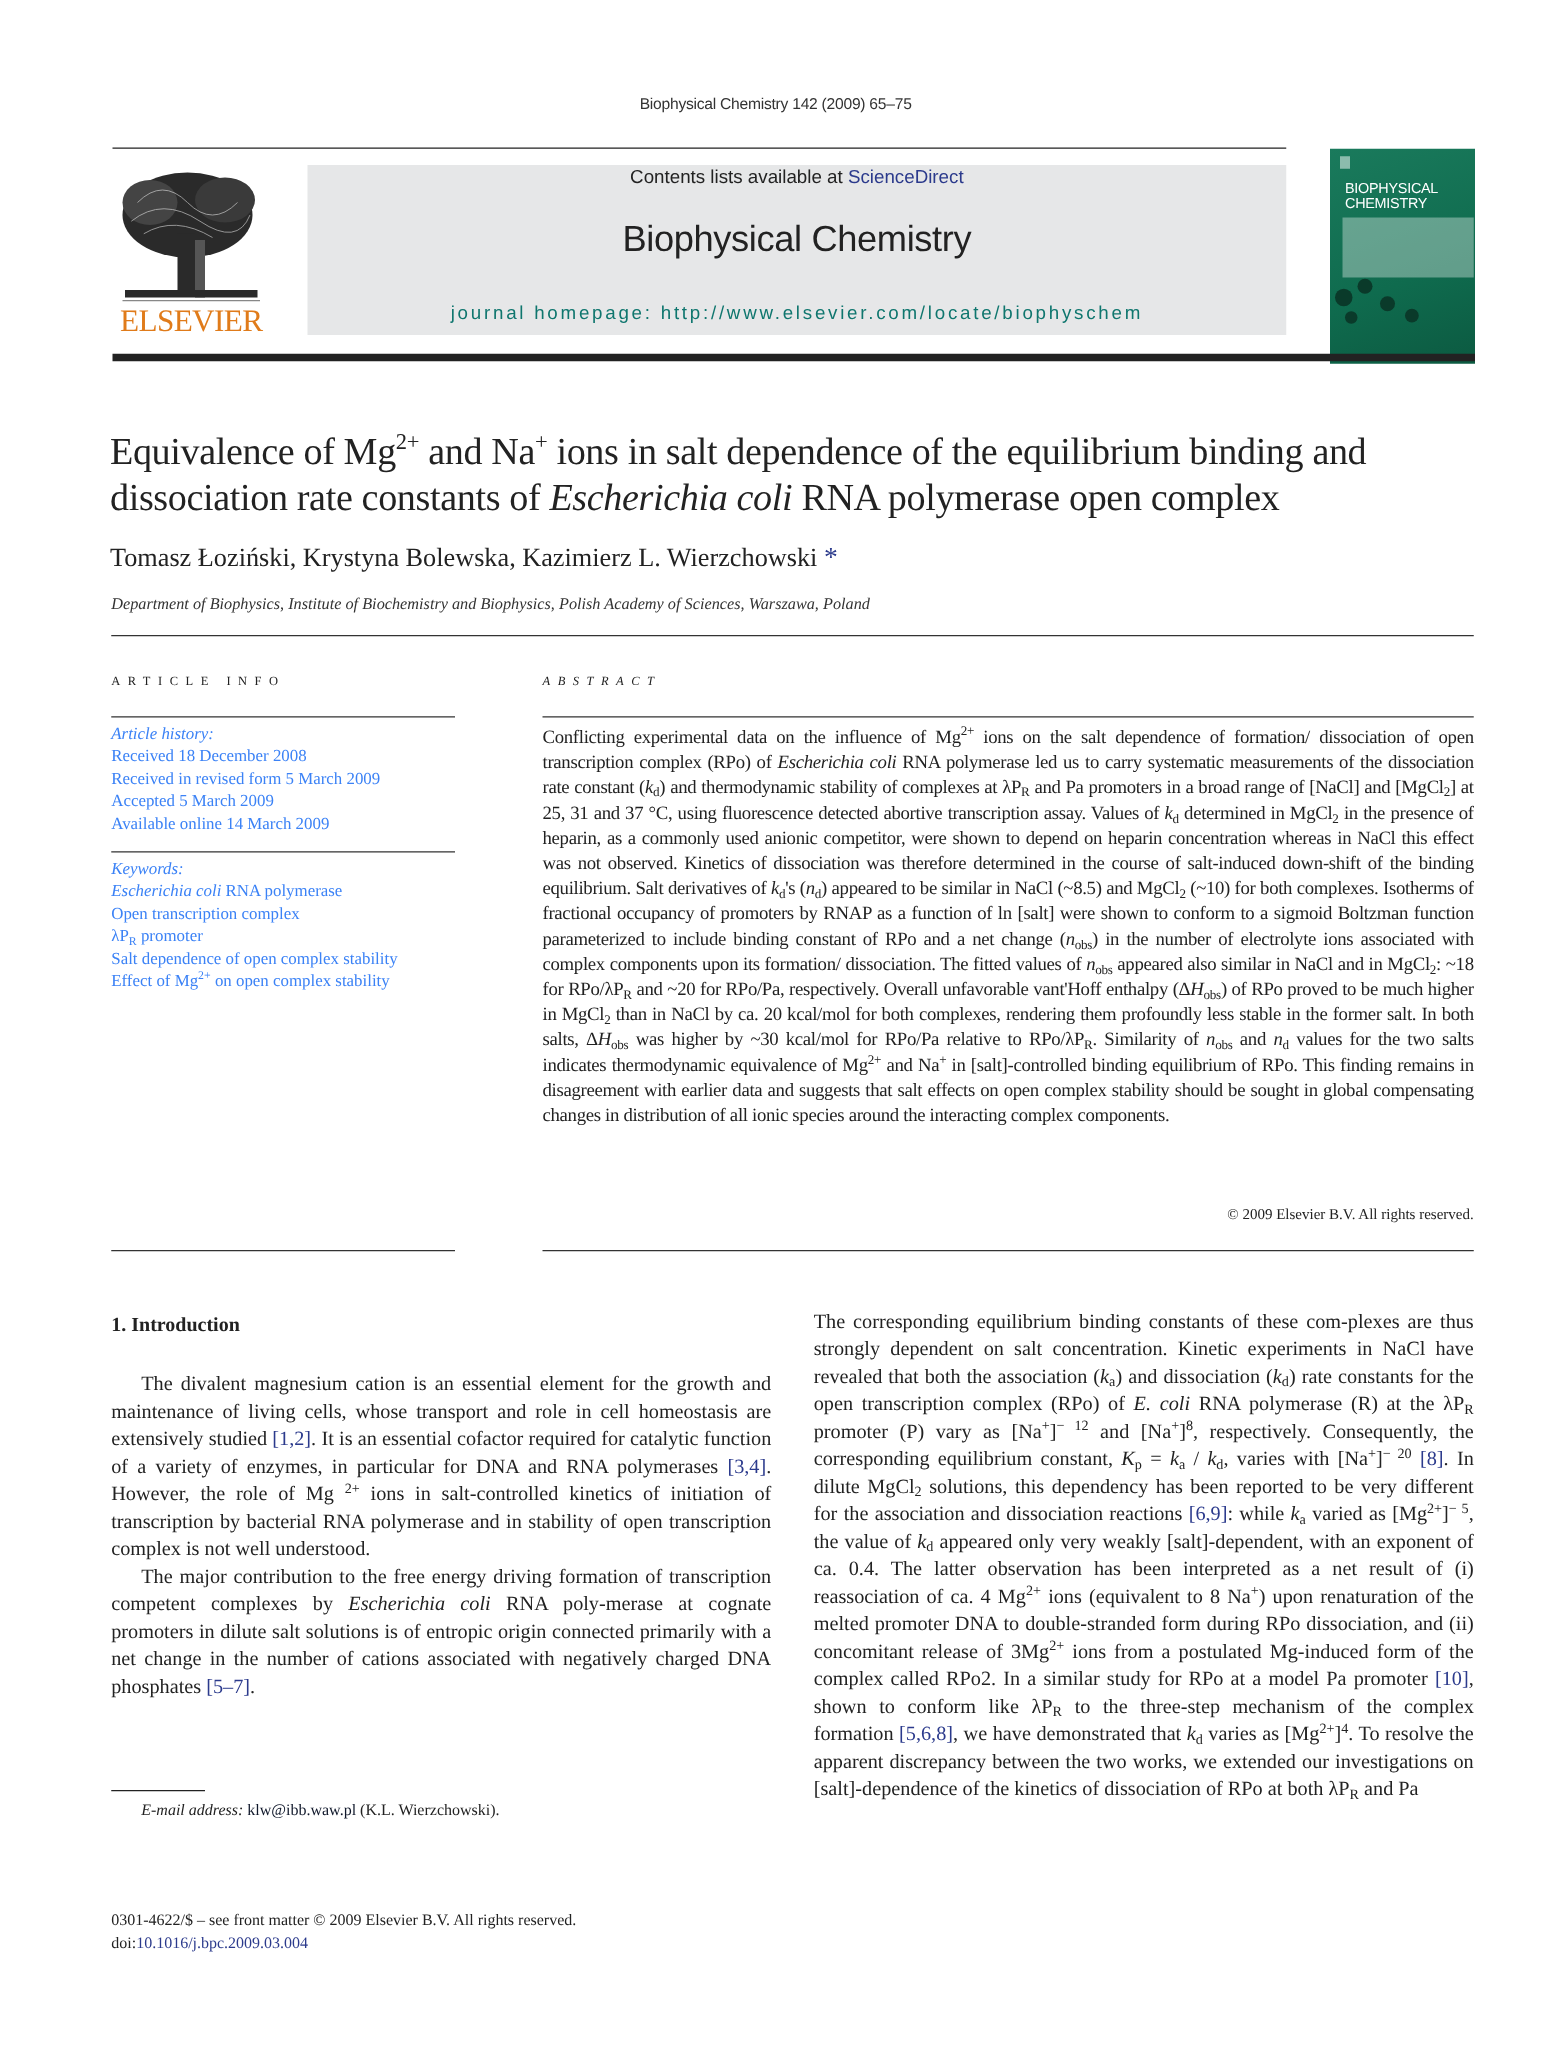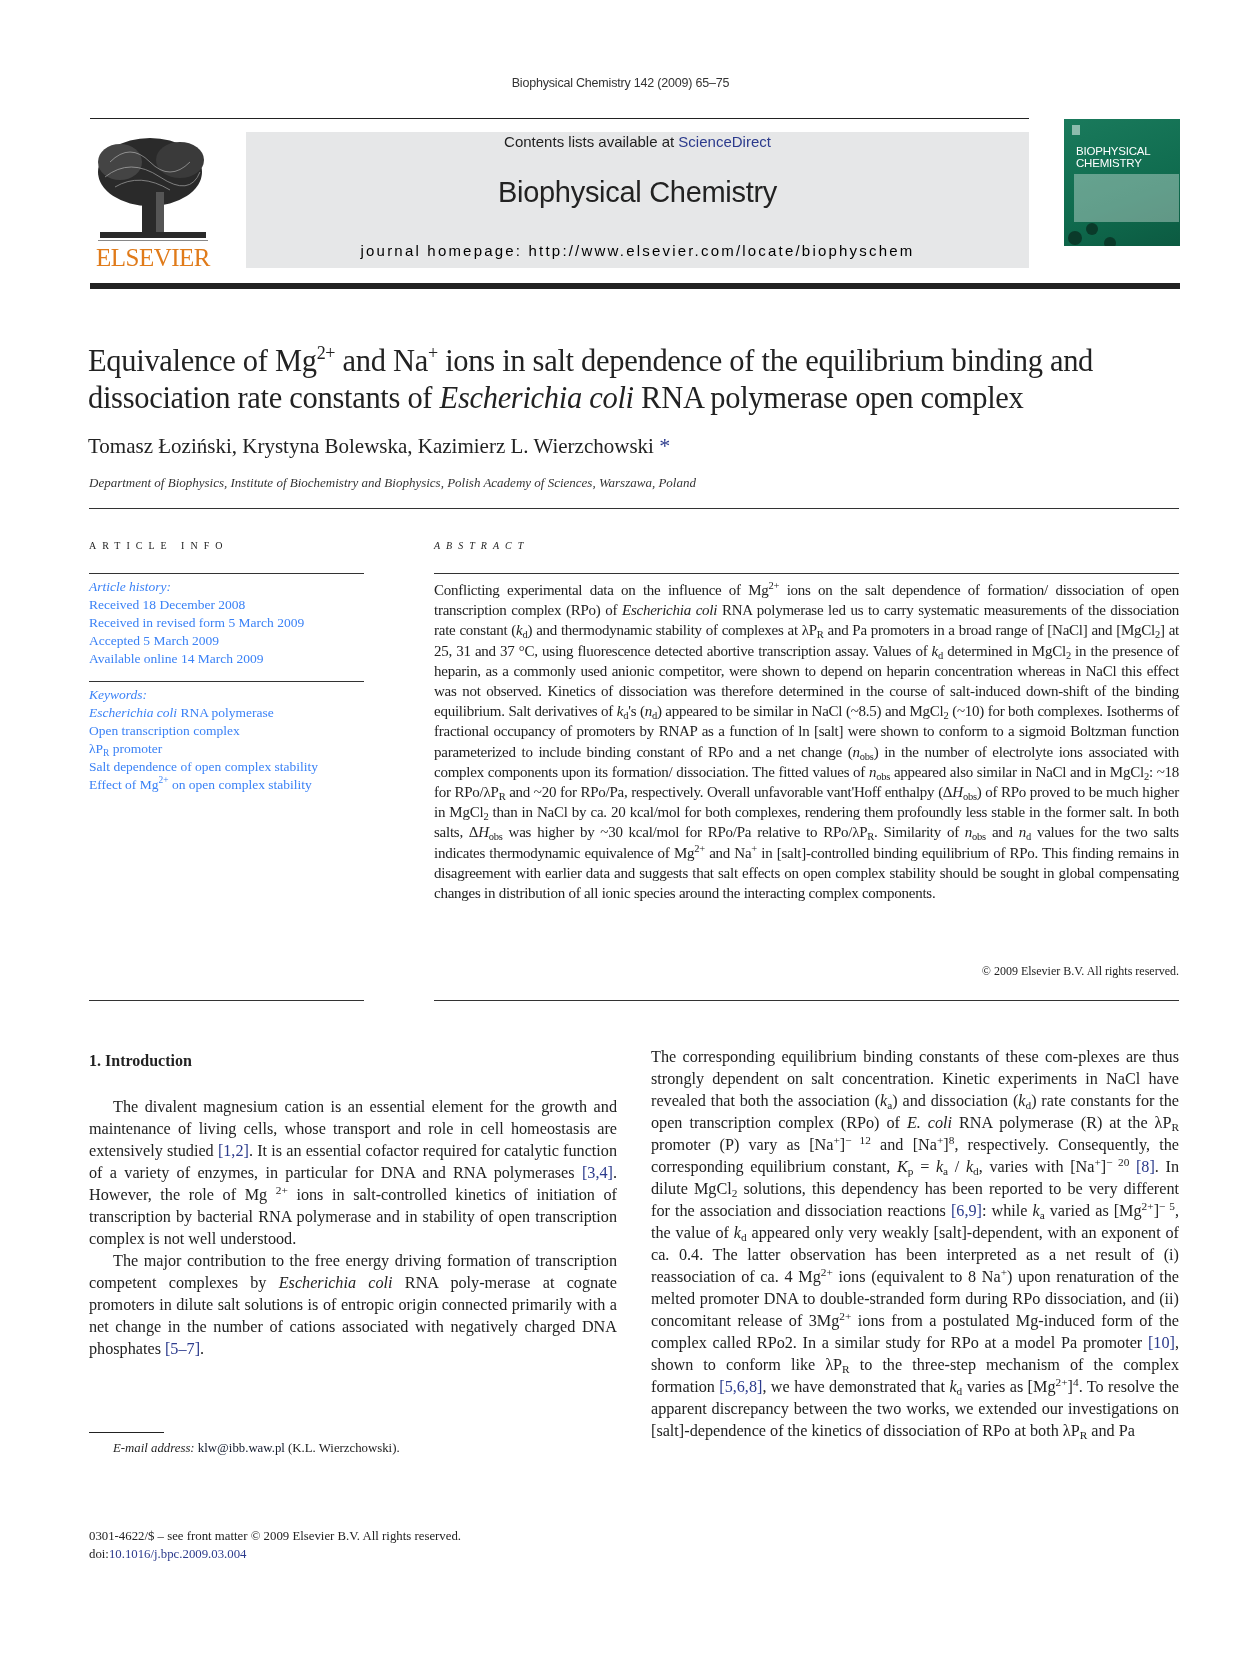--- a/index.html
+++ b/index.html
@@ -5,22 +5,22 @@
   html, body { margin:0; padding:0; background:#fff; }
   body { width:1241px; height:1654px; position:relative; font-family:"Liberation Serif", serif; color:#222; overflow:hidden; }
   .abs { position:absolute; }
   .running { left:0; width:1241px; top:76px; text-align:center; font-family:"Liberation Sans", sans-serif; font-size:12.5px; color:#333; letter-spacing:-0.2px; }
   .rule-top { left:90px; width:939px; top:118px; height:1px; background:#222; }
   .logo { left:90px; top:132px; width:126px; height:140px; }
   .banner { left:246px; top:132px; width:783px; height:136px; background:#e6e7e8; }
   .contents { width:100%; text-align:center; top:1px; font-family:"Liberation Sans", sans-serif; font-size:15px; color:#222; }
   .contents a { color:#2b3a8c; text-decoration:none; }
   .jtitle { width:100%; text-align:center; top:44px; font-family:"Liberation Sans", sans-serif; font-size:29px; color:#222; letter-spacing:-0.3px; }
-  .homepage { width:100%; text-align:center; top:110px; font-family:"Liberation Sans", sans-serif; font-size:15px; letter-spacing:2.2px; color:#000000; }
-  .cover { left:1064px; top:119px; width:116px; height:127px; background:linear-gradient(160deg,#1a7a5c 0%, #0f6b4e 60%, #0c5a41 100%); overflow:hidden; }
+  .homepage { width:100%; text-align:center; top:110px; font-family:"Liberation Sans", sans-serif; font-size:15px; letter-spacing:2.2px; color:#0f766e; }
+  .cover { left:1064px; top:119px; width:116px; height:172px; background:linear-gradient(160deg,#1a7a5c 0%, #0f6b4e 60%, #0c5a41 100%); overflow:hidden; }
   .cover .ct { left:12px; top:26px; font-family:"Liberation Sans", sans-serif; font-size:11.5px; color:#fff; line-height:12px; letter-spacing:-0.2px; }
   .cover .panel { left:10px; top:55px; width:105px; height:48px; background:rgba(255,255,255,0.35); }
   .cover .dot { border-radius:50%; background:#0a3a2a; }
   .rule-thick { left:90px; width:1090px; top:283px; height:6px; background:#222; }
   .title { left:88px; top:343px; width:1100px; font-size:30.5px; line-height:37px; color:#222; letter-spacing:-0.3px; }
   .title sup { font-size:18px; vertical-align:12px; line-height:0; }
   .authors { left:88px; top:433px; font-size:21px; color:#222; }
   .authors .star { color:#2b3a8c; font-size:22px; }
   .affil { left:89px; top:475px; font-size:13px; font-style:italic; color:#333; }
   .rule-thin { height:1px; background:#333; }

